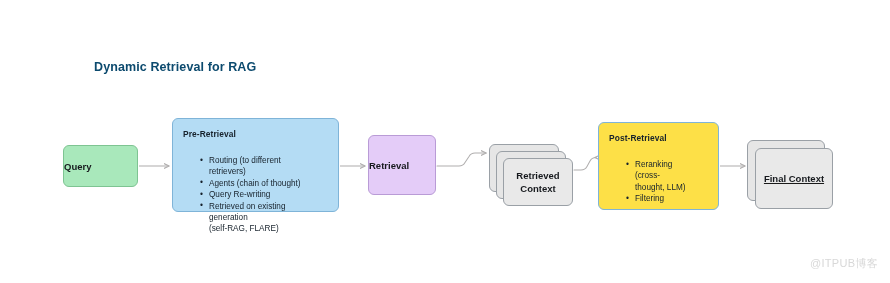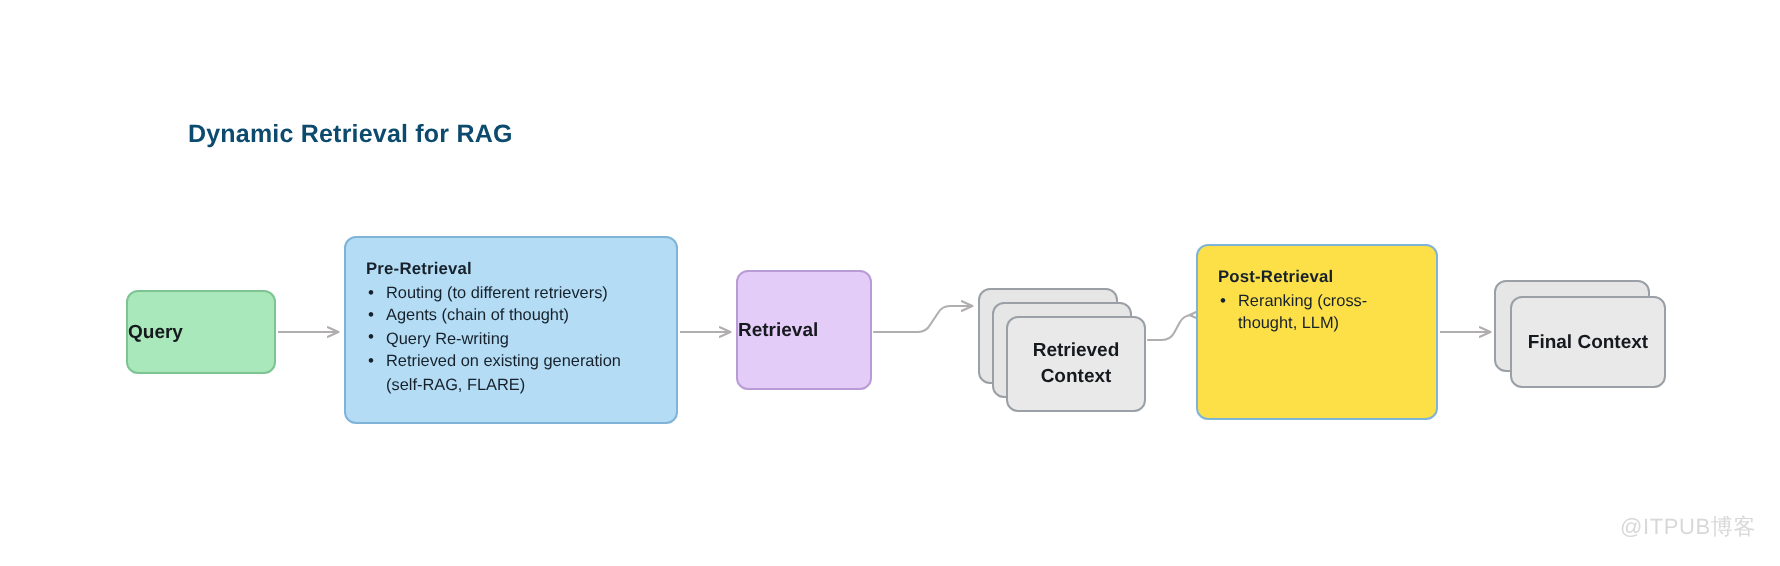--- a/index.html
+++ b/index.html
@@ -88,21 +88,21 @@
     padding: 10px 8px 8px 10px;
   }
   .panel-heading {
     font-size: 8.4px;
     font-weight: bold;
     color: #16212b;
     margin: 0 0 2px 0;
     letter-spacing: 0.1px;
   }
   .panel-list {
-    margin: 0;
+    margin: 16px;
     padding: 0;
     list-style: none;
   }
   .panel-list li {
     position: relative;
     font-size: 8.2px;
     line-height: 11.4px;
     color: #16212b;
     padding-left: 10px;
     margin-bottom: 0px;
@@ -155,21 +155,21 @@
   #stack-retrieved-context .c3 { left: 0px;  top: 0px; }
   #stack-retrieved-context .c2 { left: 7px;  top: 7px; }
   #stack-retrieved-context .c1 { left: 14px; top: 14px; }
 
   #stack-final-context {
     left: 747px;
     top: 140px;
     width: 90px;
     height: 55px;
   }
-  #stack-final-context .card { width: 78px; height: 46px; }
+  #stack-final-context .card { width: 78px; height: 61px; text-decoration: underline; }
   #stack-final-context .c2 { left: 0px; top: 0px; }
   #stack-final-context .c1 { left: 8px; top: 8px; }
 
   
   #watermark {
     position: absolute;
     right: 12px;
     bottom: 12px;
     font-size: 11px;
     color: #d8d8d8;
@@ -248,20 +248,21 @@
       <span class="node-label">Retrieved
 Context</span>
     </div>
   </div>
 
   <div id="node-post-retrieval" class="node">
     <div class="panel-heading">Post-Retrieval</div>
     <ul class="panel-list">
       <li>Reranking (cross-
 thought, LLM)</li>
+      <li>Filtering</li>
     </ul>
   </div>
 
   <div id="stack-final-context" class="stack">
     <div class="card c2"></div>
     <div class="card c1 front">
       <span class="node-label">Final Context</span>
     </div>
   </div>
 

